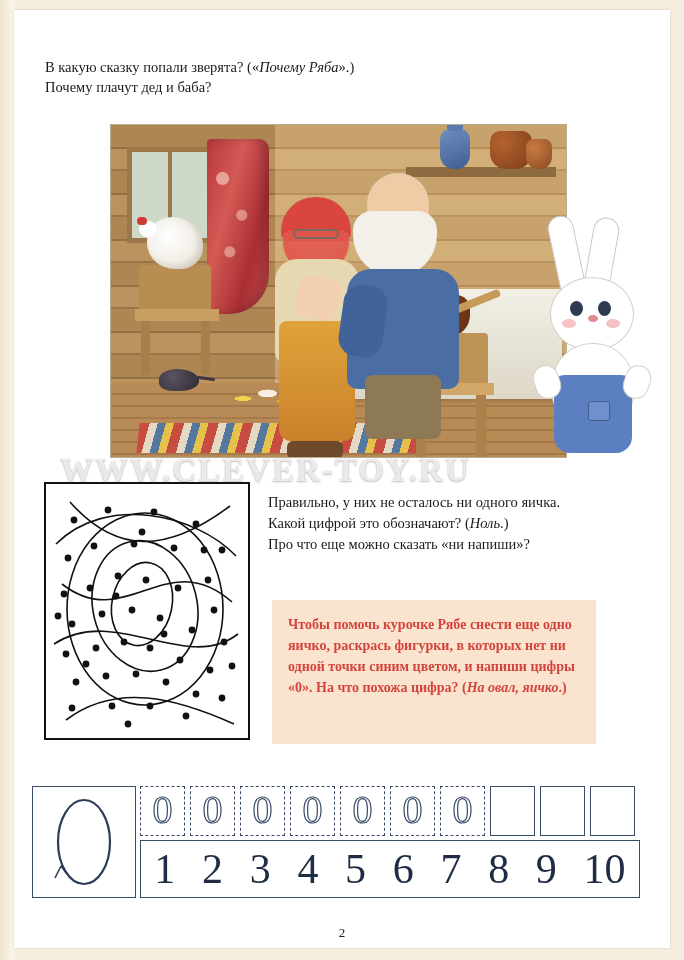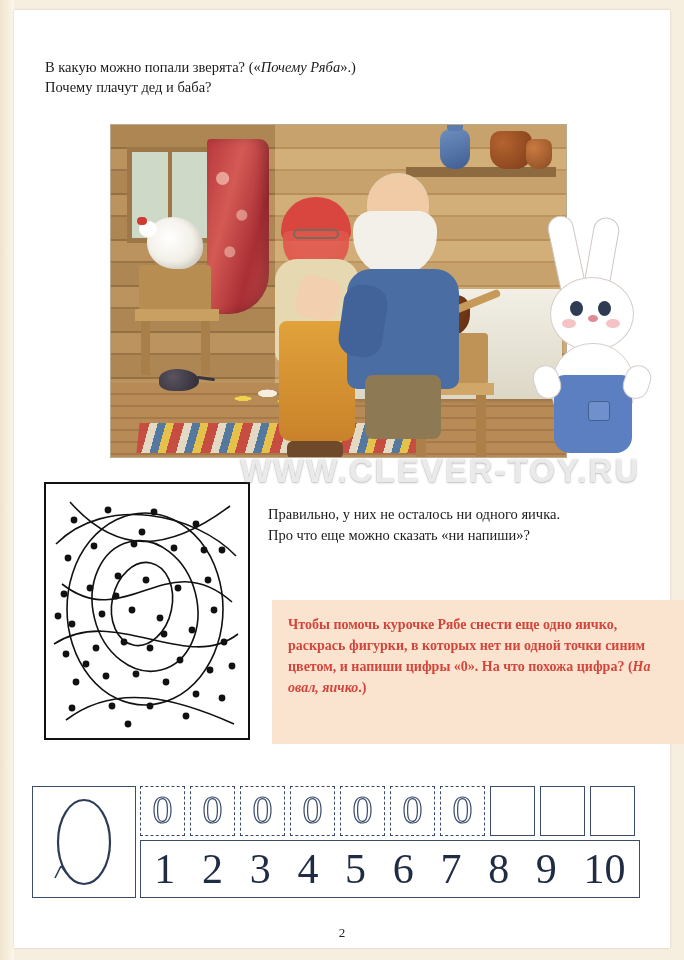--- a/index.html
+++ b/index.html
@@ -225,22 +225,22 @@
   .bunny .paw1,.bunny .paw2{position:absolute;width:26px;height:34px;background:#ffffff;border:1.5px solid #d6cec9;border-radius:14px;box-sizing:border-box;}
   .bunny .paw1{left:-2px;top:150px;transform:rotate(-18deg);}
   .bunny .paw2{left:88px;top:150px;transform:rotate(18deg);}
 
   
   .watermark {
     position: absolute;
     left: 60px;
     top: 452px;
     width: 580px;
-    text-align: right;
-    font-family: Liberation Sans, sans-serif;
+    text-align: left;
+    font-family: Liberation Serif, serif;
     font-weight: bold;
     font-size: 33px;
     letter-spacing: 2px;
     color: rgba(255,255,255,0.78);
     text-shadow: 0 0 1px rgba(120,120,120,0.55), 0 1px 2px rgba(90,90,90,0.35);
     z-index: 20;
     pointer-events: none;
     white-space: nowrap;
   }
 
@@ -252,33 +252,33 @@
     width: 202px;
     height: 254px;
     border: 2px solid #111;
     background: #fff;
   }
 
   
   .q-mid {
     position: absolute;
     left: 268px;
-    top: 504px;
+    top: 492px;
     width: 400px;
     font-size: 14.5px;
     line-height: 21px;
     color: #1b1b1b;
   }
 
   
   .task-box {
     position: absolute;
     left: 272px;
     top: 600px;
-    width: 412px;
+    width: 324px;
     height: 144px;
     background: #fbe4cf;
     padding: 14px 16px 0 16px;
     box-sizing: border-box;
   }
   .task-box p {
     margin: 0;
     font-family: "Liberation Serif", serif;
     font-weight: bold;
     font-size: 14px;
@@ -368,21 +368,21 @@
   }
 </style>
 </head>
 <body>
 
 <div class="page-frame">
   <div class="page-edge-left"></div>
   <div class="page-sheet"></div>
 
   <div class="q-top">
-    <div class="line"><span>В какую можно попали зверята? («</span><span class="ital">Почему Ряба</span><span>».)</span></div>
+    <div class="line"><span>В какую сказку попали зверята? («</span><span class="ital">Почему Ряба</span><span>».)</span></div>
     <div class="line">Почему плачут дед и баба?</div>
   </div>
 
   <div class="illus">
     <div class="wall"></div>
     <div class="wall-dark"></div>
     <div class="window"></div>
     <div class="curtain"></div>
     <div class="shelf"></div>
     <div class="jug"></div>
@@ -504,20 +504,21 @@
         <circle cx="158" cy="66" r="3.4"></circle>
           <circle cx="12" cy="132" r="3.4"></circle>
         <circle cx="186" cy="182" r="3.4"></circle>
           <circle cx="82" cy="240" r="3.4"></circle>
       </g>
     </svg>
   </div>
 
   <div class="q-mid">
     <div>Правильно, у них не осталось ни одного яичка.</div>
+    <div><span>Какой цифрой это обозначают? (</span><span class="ital">Ноль</span><span>.)</span></div>
     <div>Про что еще можно сказать «ни напиши»?</div>
   </div>
 
   <div class="task-box">
     <p><span>Чтобы помочь курочке Рябе снести еще одно яичко, раскрась фигурки, в которых нет ни одной точки синим цветом, и напиши цифры «0». На что похожа цифра? (</span><span class="note">На овал, яичко</span><span>.)</span></p>
   </div>
 
 
   <div class="big-zero-box">
     <svg class="big-zero" width="74" height="96" viewBox="0 0 74 96" style="position:absolute;left:50%;top:50%;transform:translate(-50%,-50%);">

